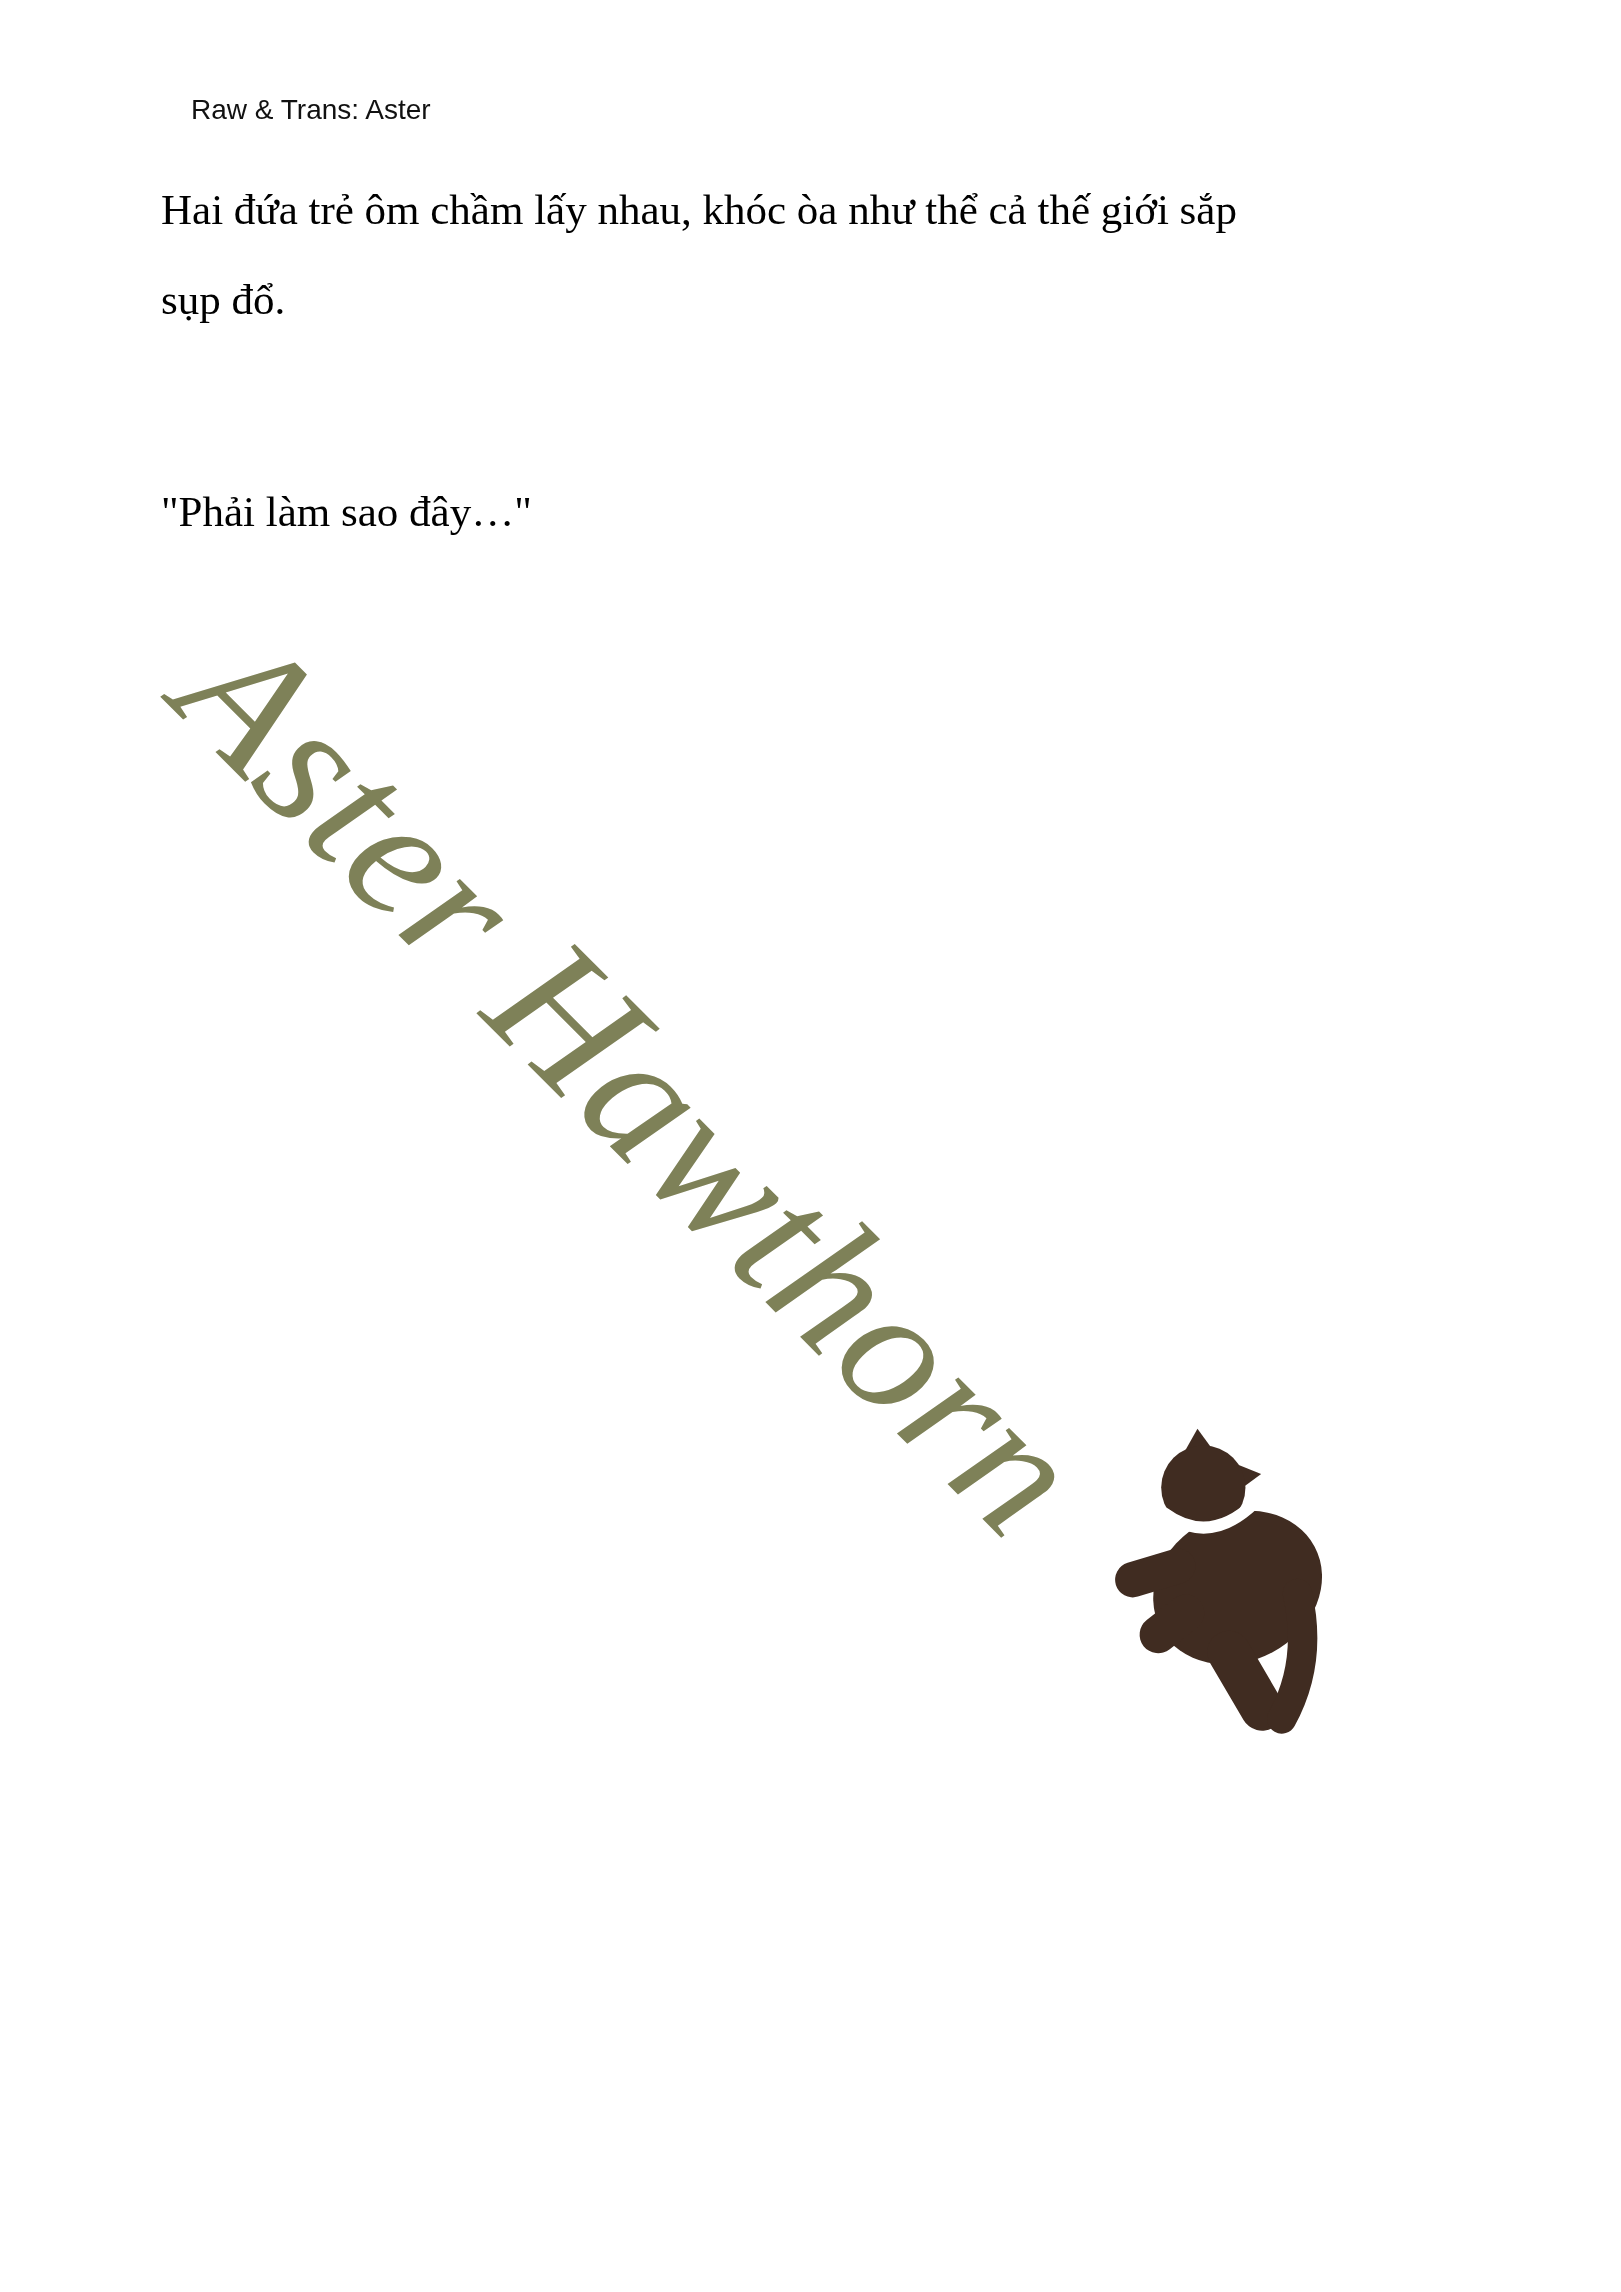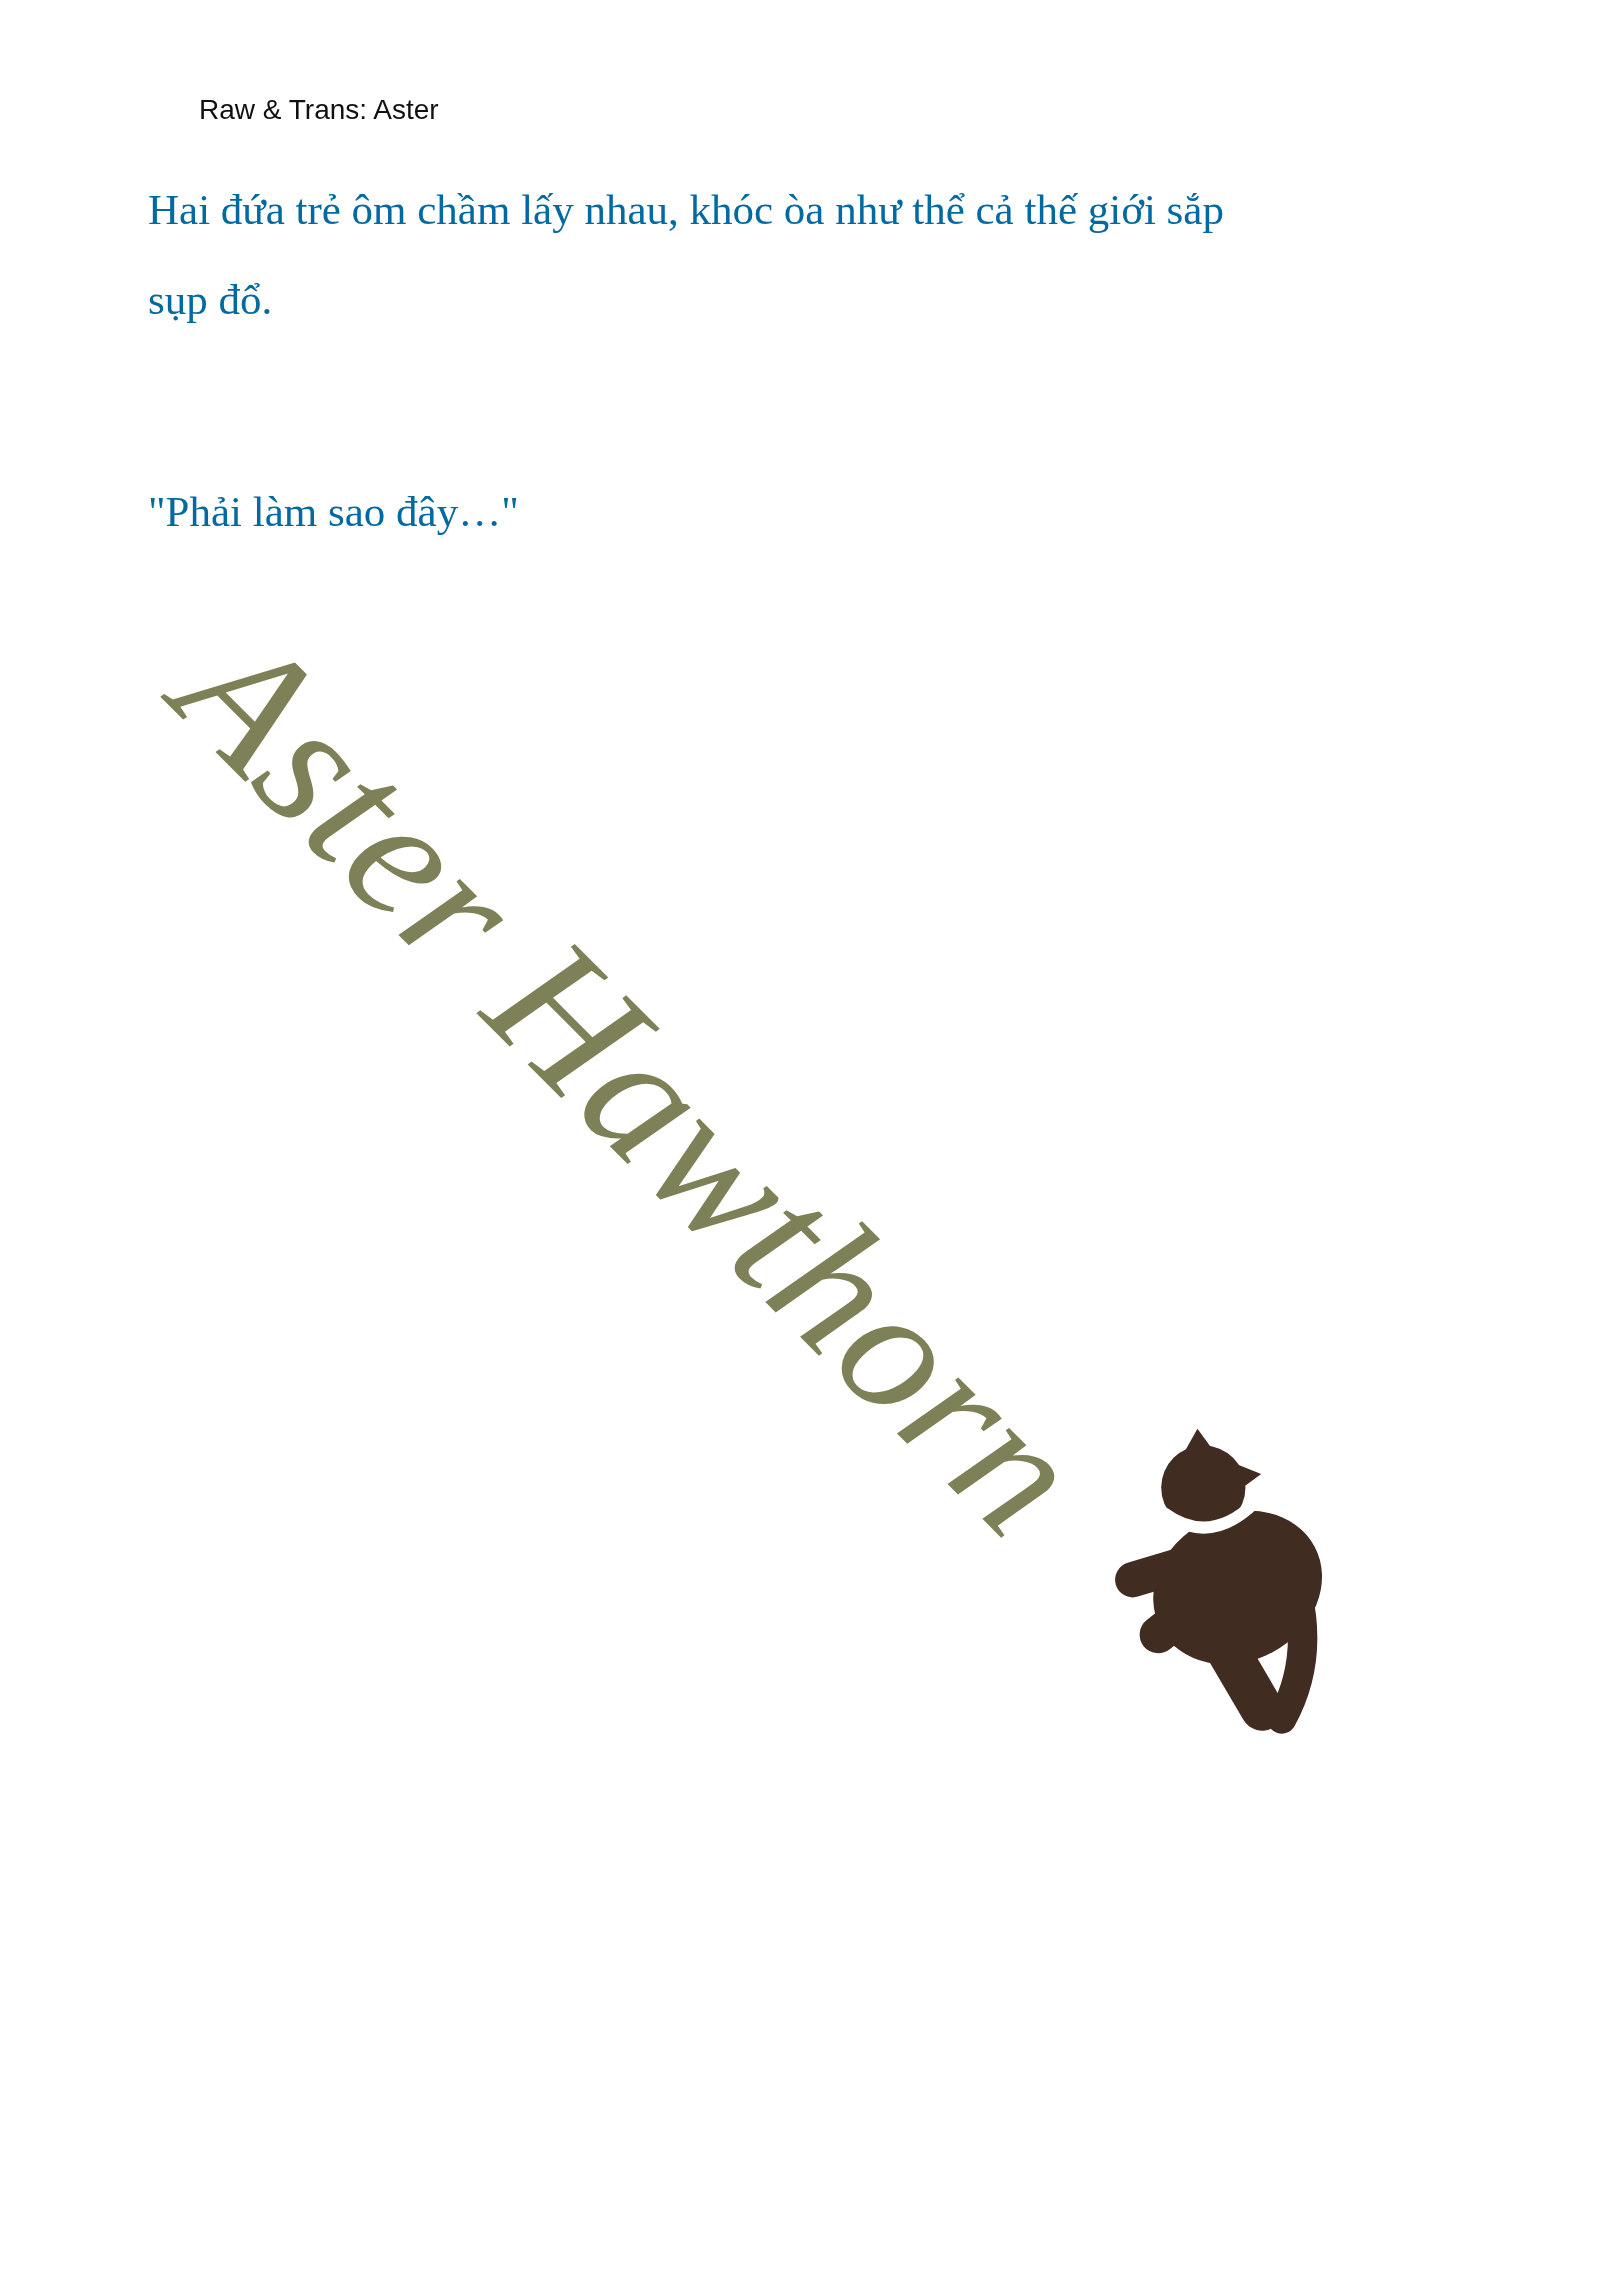--- a/index.html
+++ b/index.html
@@ -32,35 +32,35 @@
   .cat {
     position: absolute;
     left: 1115px;
     top: 1419px;
     width: 208px;
     height: 345px;
     z-index: 2;
   }
   .credit {
     position: absolute;
-    left: 199px;
+    left: 191px;
     top: 94px;
     font-family: "Liberation Sans", sans-serif;
     font-size: 28px;
     color: #111111;
     z-index: 3;
   }
   .content {
     position: absolute;
-    left: 148px;
+    left: 161px;
     top: 165px;
     width: 1284px;
     font-size: 43px;
     line-height: 90px;
-    color: #0369a1;
+    color: #000000;
     z-index: 3;
   }
   .content p {
     margin: 0 0 122px 0;
     white-space: pre-line;
   }
 </style>
 </head>
 <body>
 

